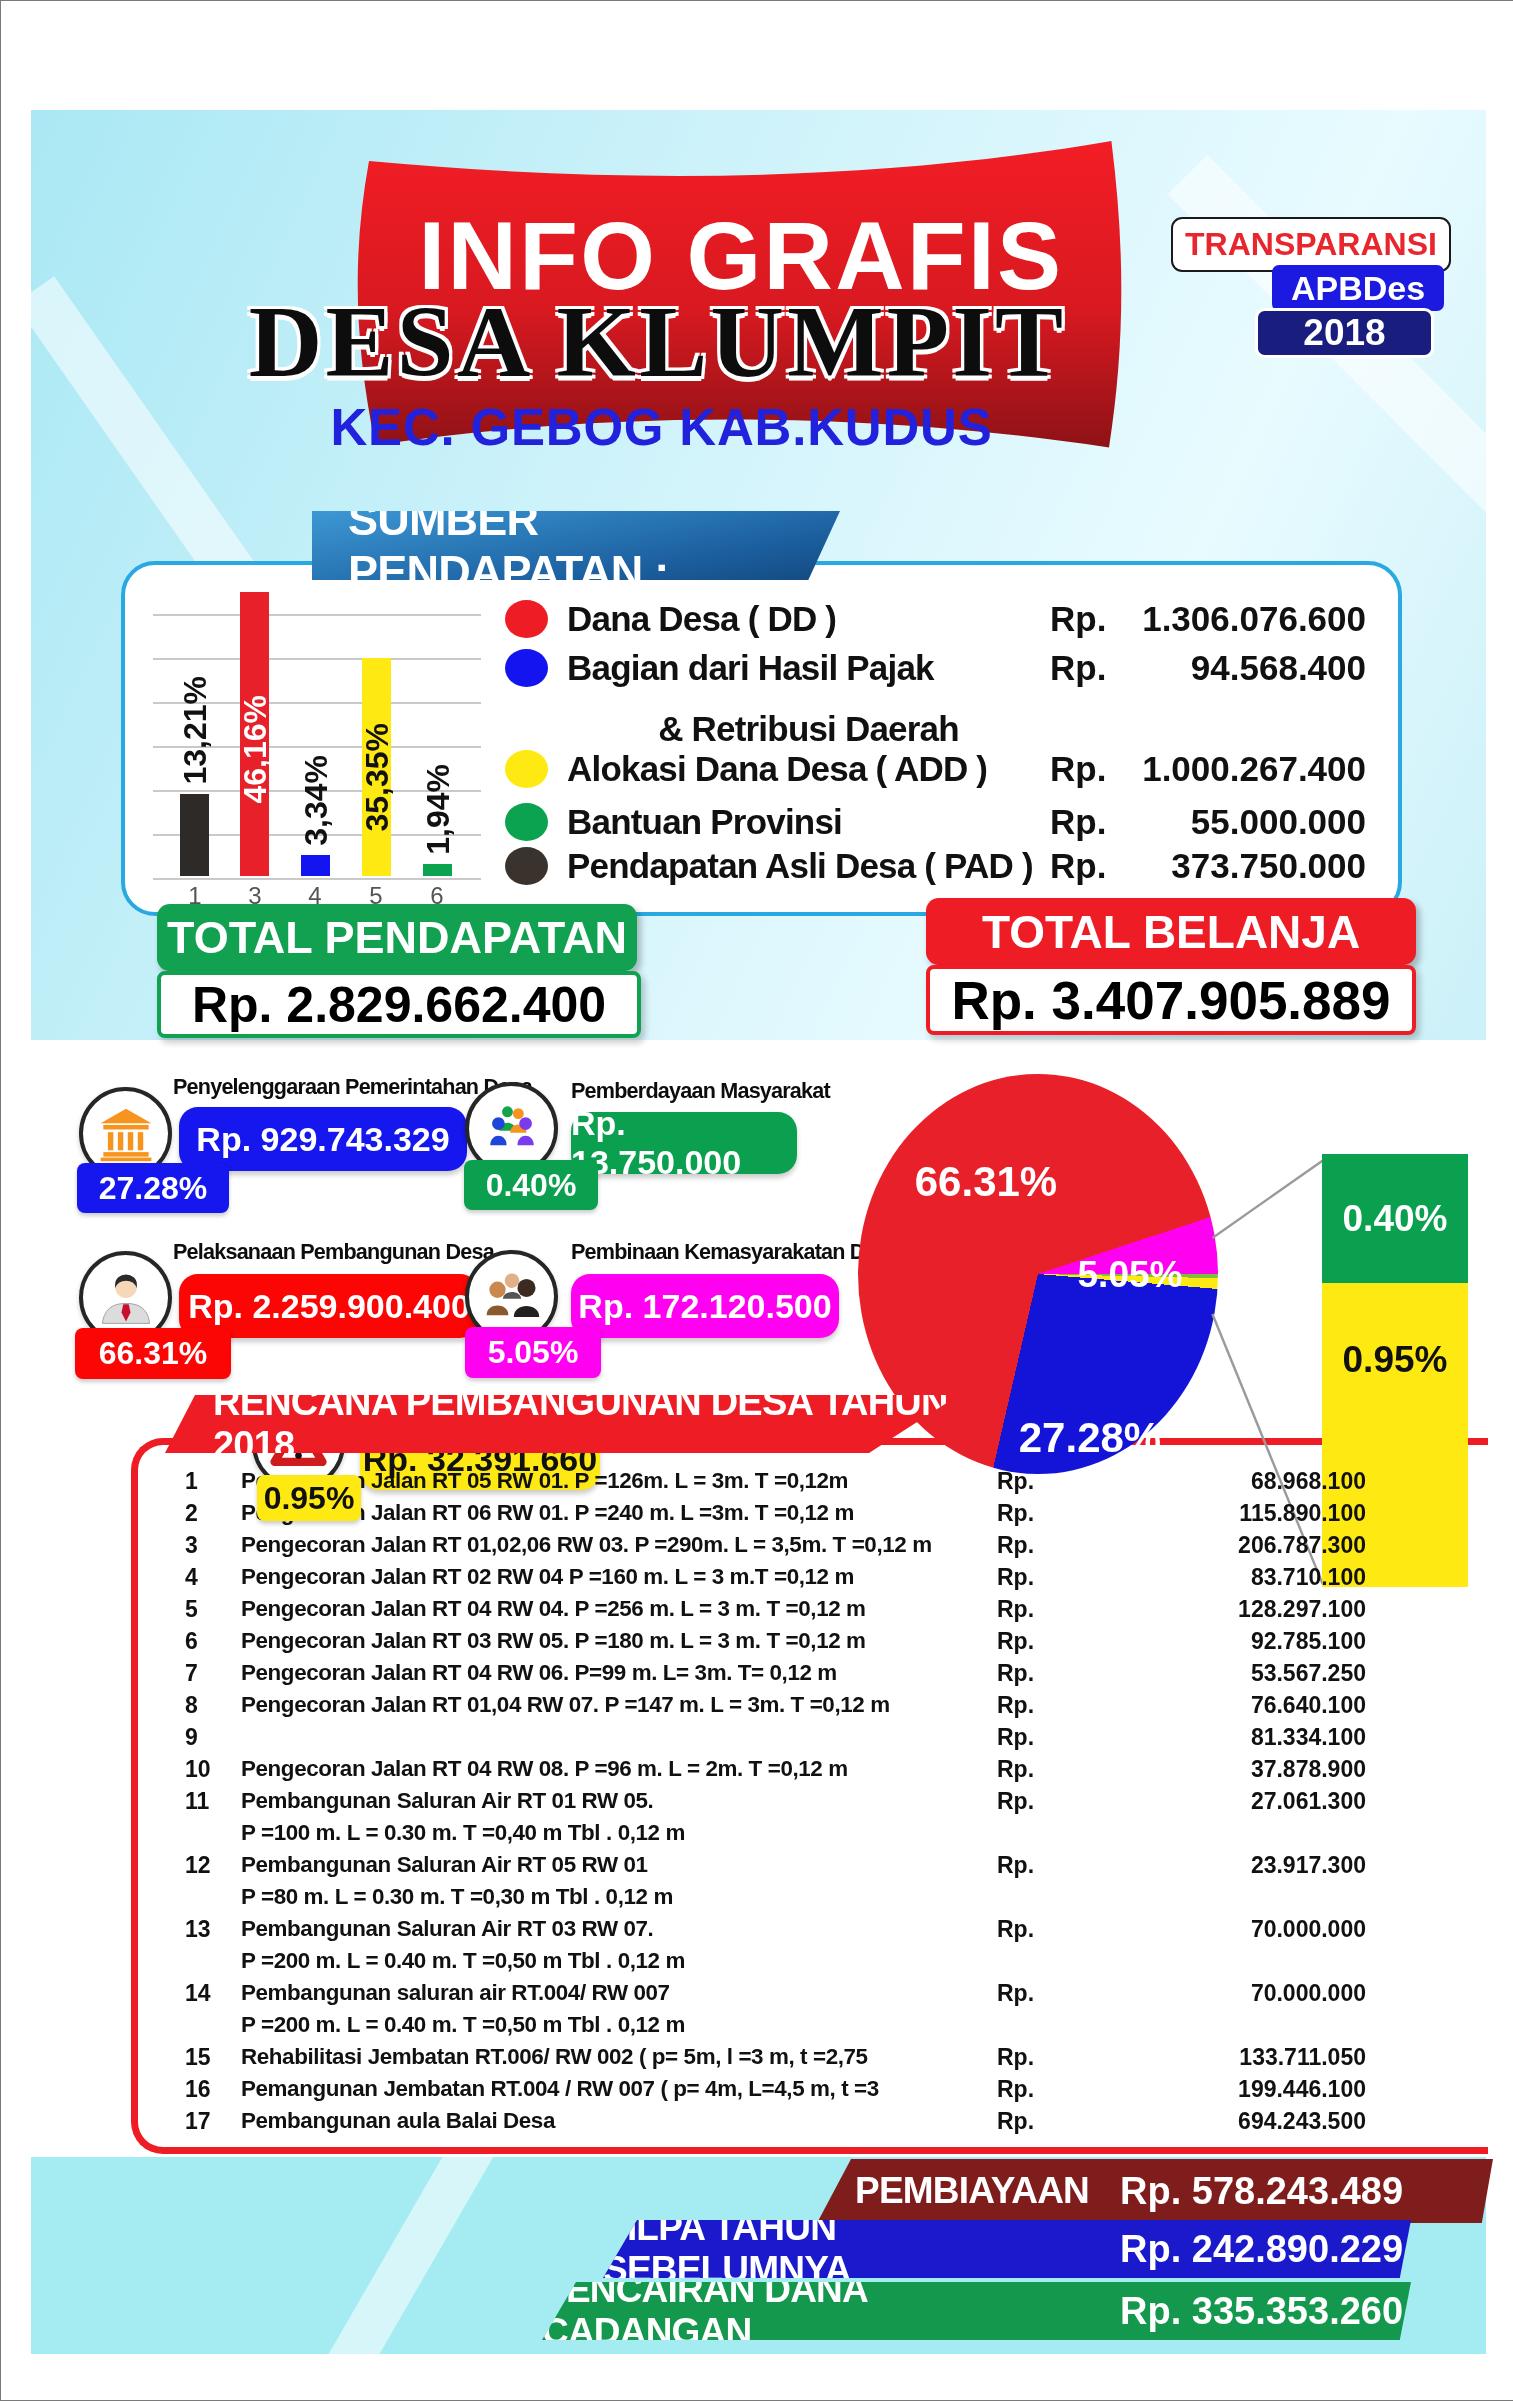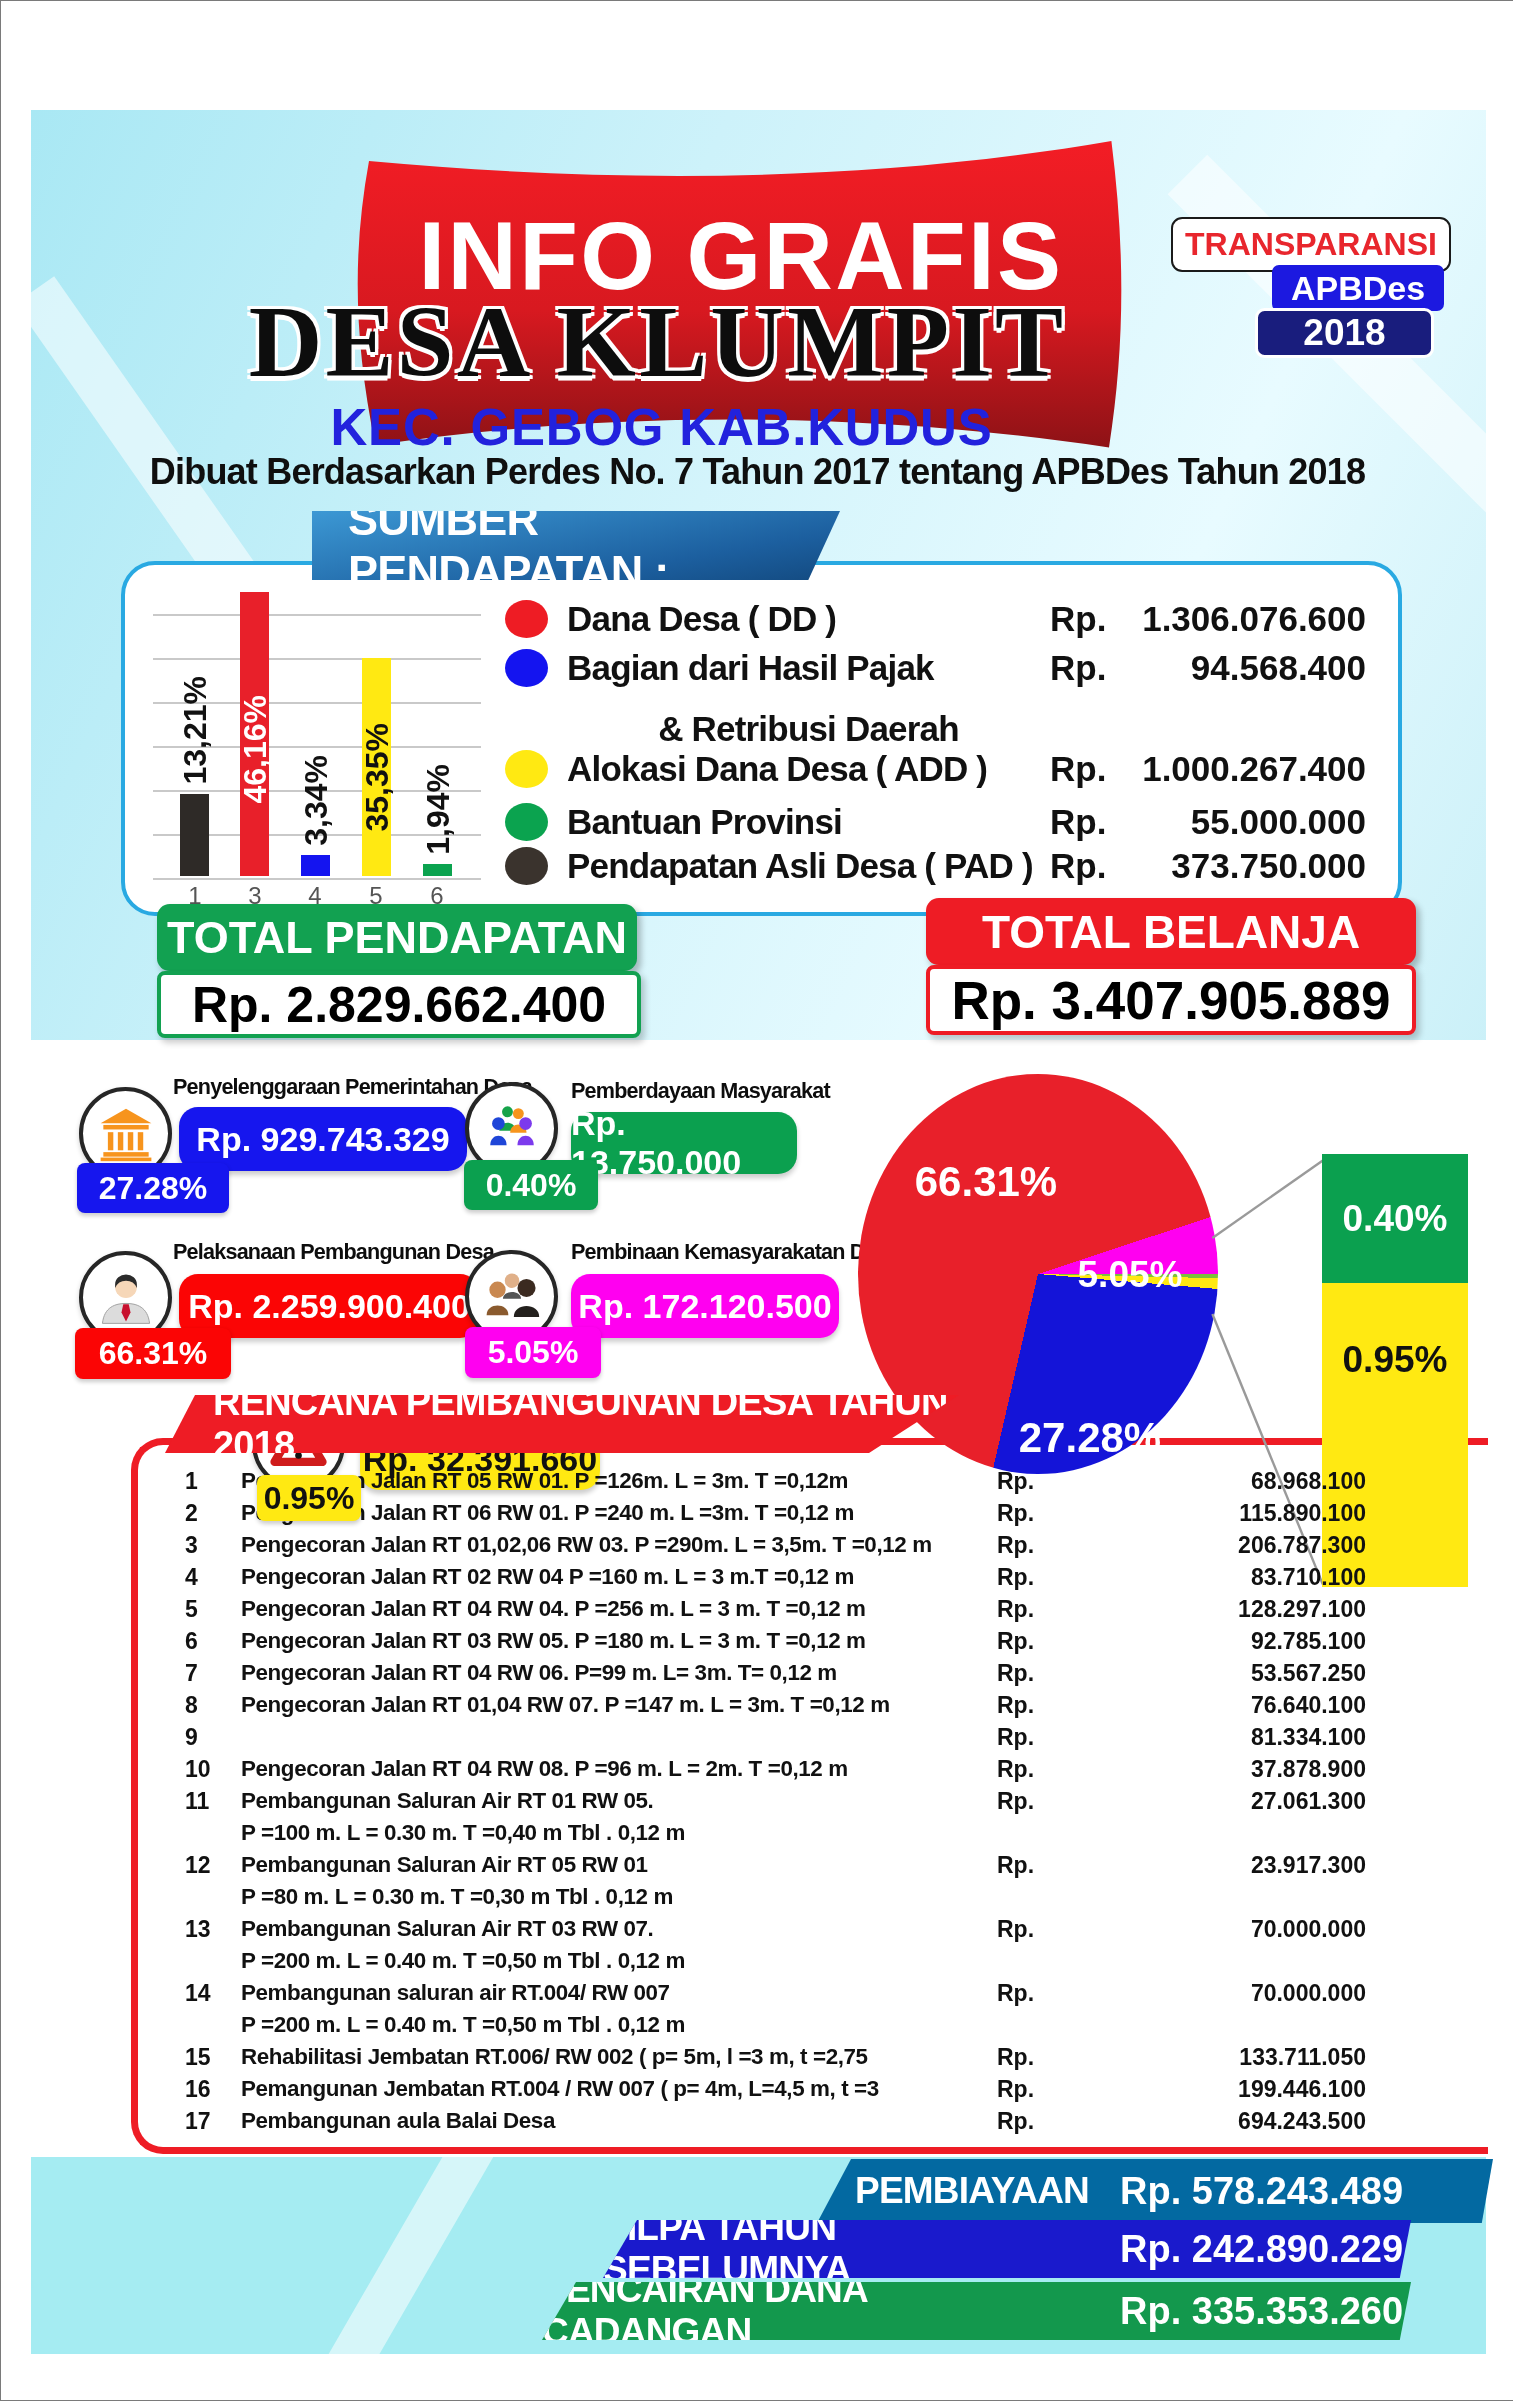--- a/index.html
+++ b/index.html
@@ -122,21 +122,20 @@
     <path d="M30 40 C10 150 10 260 38 395 C330 352 650 352 955 398 C975 270 975 150 958 15 C650 68 330 68 30 40 Z" fill="url(#redg)"></path>
   </svg>
   <div class="abs info-title z3">INFO GRAFIS</div>
 
   <div class="abs transp-box z3">TRANSPARANSI</div>
   <div class="abs apbdes-box z3">APBDes</div>
   <div class="abs y2018-box z3">2018</div>
 
   <div class="abs village z3">DESA KLUMPIT</div>
   <div class="abs district z3">KEC. GEBOG KAB.KUDUS</div>
-  <div class="abs basis z3">Dibuat Berdasarkan Perdes No. 7 Tahun 2017 tentang APBDes Tahun 2018</div>
 
   <div class="abs income-panel z2"></div>
   <div class="abs sumber-banner z3">SUMBER PENDAPATAN :</div>
 
   <div class="abs bar-plot z3">
       <div class="gridline" style="top: 30px;"></div>
       <div class="gridline" style="top: 74px;"></div>
       <div class="gridline" style="top: 118px;"></div>
       <div class="gridline" style="top: 162px;"></div>
       <div class="gridline" style="top: 206px;"></div>
@@ -443,21 +442,21 @@
       </div>
 
       <div class="plan-line">
         <span class="pl-no">17</span>
         <span class="pl-desc">Pembangunan  aula Balai Desa</span>
         <span class="pl-rp">Rp.</span>
         <span class="pl-amt">694.243.500</span>
       </div>
     </div>
 
-  <div class="fbar" style="left:816px;top:2158px;width:676px;height:64px;background:#0369a1;text-decoration:underline;">
+  <div class="fbar" style="left:816px;top:2158px;width:676px;height:64px;background:#7f1d1d;text-decoration:underline;">
     <div class="fl" style="left:0;width:272px;">PEMBIAYAAN</div>
     <div class="fa" style="left:303px;width:352px;">Rp. 578.243.489</div>
   </div>
   <div class="fbar" style="left:602px;top:2219px;width:808px;height:58px;background:#1a1acc;">
     <div class="fl" style="left:0;width:480px;">SILPA TAHUN SEBELUMNYA</div>
     <div class="fa" style="left:517px;width:288px;">Rp. 242.890.229</div>
   </div>
   <div class="fbar" style="left:541px;top:2281px;width:869px;height:58px;background:#13984d;">
     <div class="fl" style="left:0;width:541px;">PENCAIRAN DANA CADANGAN</div>
     <div class="fa" style="left:578px;width:288px;">Rp. 335.353.260</div>

